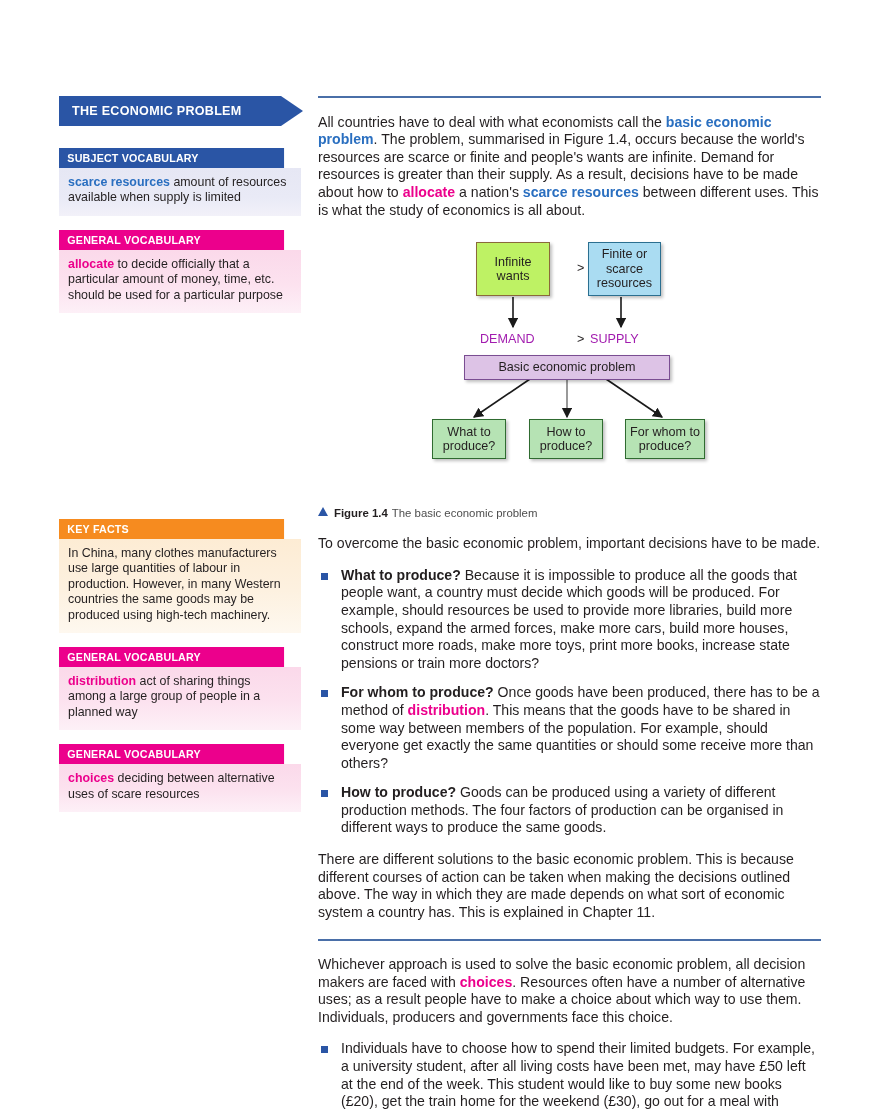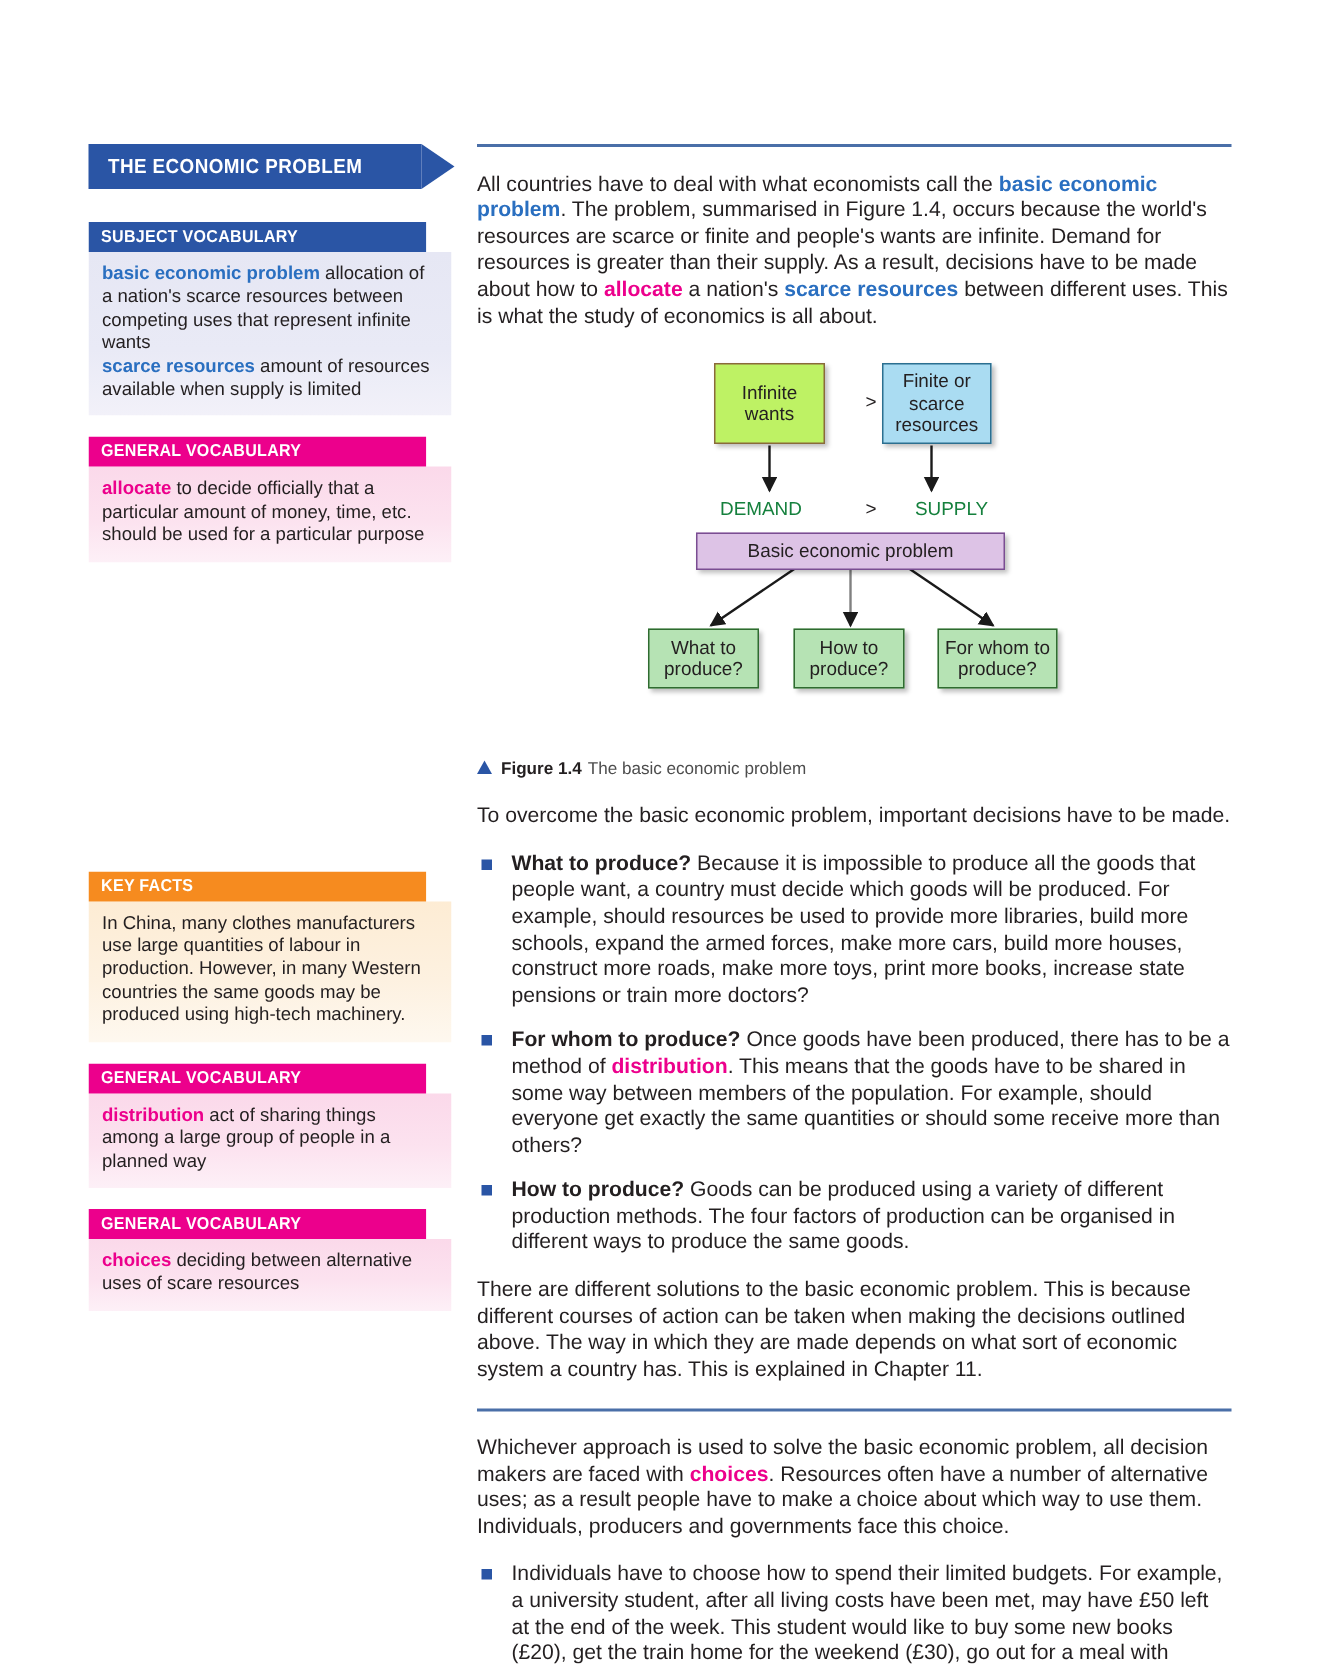--- a/index.html
+++ b/index.html
@@ -188,21 +188,21 @@
     background: #ddc3e6;
     border: 1.4px solid #7a4d92;
   }
   .fig-green {
     background: #b6e3b4;
     border: 1.4px solid #2f6b30;
   }
   .fig-text {
     position: absolute;
     font-size: 12.6px;
-    color: #15803d;
+    color: #a21caf;
     white-space: nowrap;
   }
   .fig-gt {
     position: absolute;
     font-size: 12.6px;
     color: #231f20;
   }
   .fig-svg {
     position: absolute;
     left: 0; top: 0;
@@ -241,21 +241,20 @@
 
     <div class="section-banner">
       <div class="bar"></div>
       <div class="point"></div>
       <div class="label">THE ECONOMIC PROBLEM</div>
     </div>
 
     <div class="box box-subject">
       <div class="box-head">SUBJECT VOCABULARY</div>
       <div class="box-body">
-        <p><span class="term-blue">basic economic problem</span><span> allocation of a nation's scarce resources between competing uses that represent infinite wants</span></p>
         <p><span class="term-blue">scarce resources</span><span> amount of resources available when supply is limited</span></p>
       </div>
     </div>
 
     <div class="box box-general">
       <div class="box-head">GENERAL VOCABULARY</div>
       <div class="box-body">
         <p><span class="term-pink">allocate</span><span> to decide officially that a particular amount of money, time, etc. should be used for a particular purpose</span></p>
       </div>
     </div>
@@ -315,21 +314,21 @@
       </div>
 
       <div class="fig-gt" style="left:259px; top:28px;">&gt;</div>
 
       <div class="fig-box fig-blue" style="left:270px; top:9px; width:73px; height:54px;">
         <span>Finite or scarce resources</span>
       </div>
 
       <div class="fig-text" style="left:162px; top:99px;">DEMAND</div>
       <div class="fig-gt" style="left:259px; top:99px;">&gt;</div>
-      <div class="fig-text" style="left:292px; top:99px;">SUPPLY</div>
+      <div class="fig-text" style="left:272px; top:99px;">SUPPLY</div>
 
       <div class="fig-box fig-purple" style="left:146px; top:122px; width:206px; height:25px;">
         <span>Basic economic problem</span>
       </div>
 
       <div class="fig-box fig-green" style="left:114px; top:186px; width:74px; height:40px;">
         <span>What to produce?</span>
       </div>
       <div class="fig-box fig-green" style="left:211px; top:186px; width:74px; height:40px;">
         <span>How to produce?</span>

